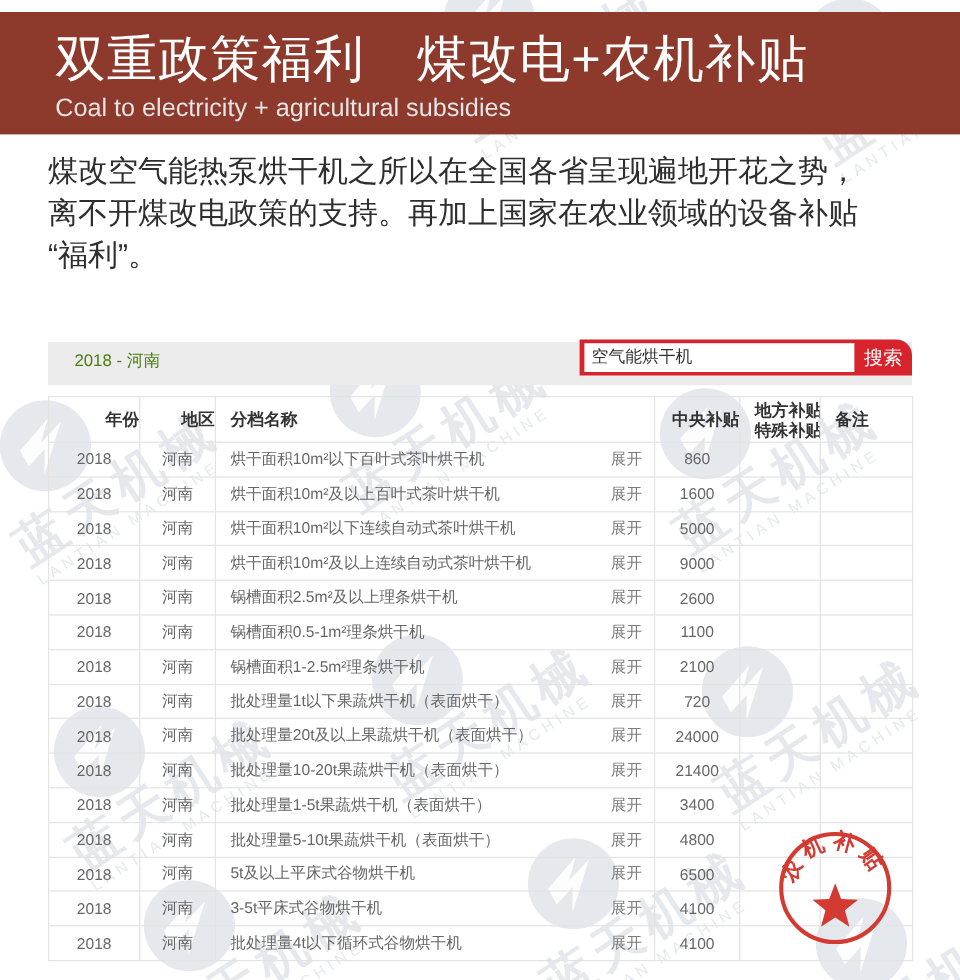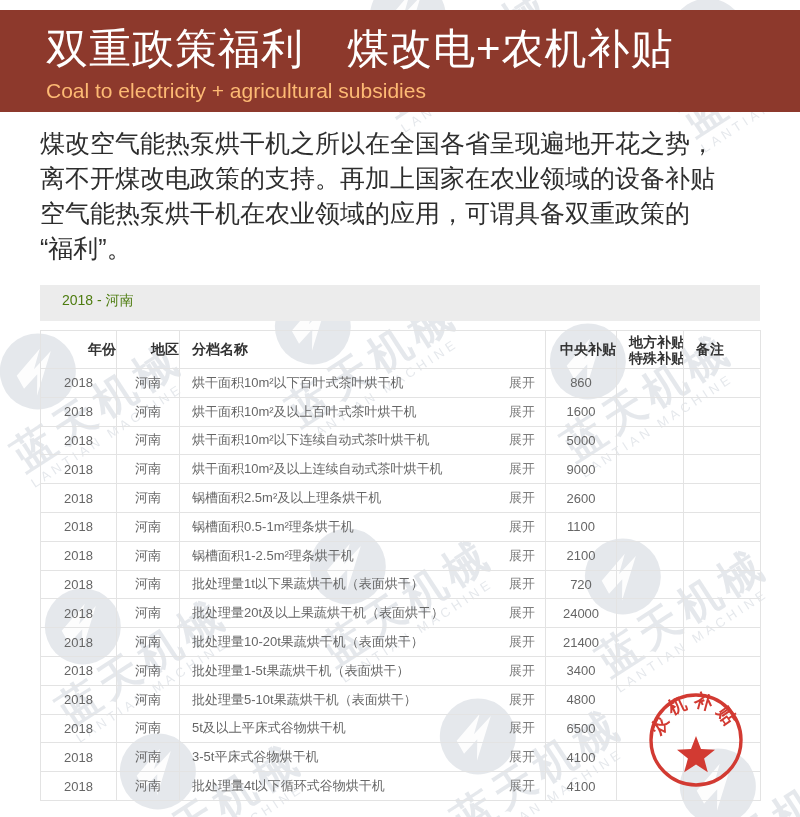--- a/index.html
+++ b/index.html
@@ -16,21 +16,21 @@
   .wm-cn { display:block; font-size:42px; font-weight:bold; letter-spacing:6px;
            color:rgba(168,180,192,0.30); line-height:44px; }
   .wm-en { display:block; font-size:13px; letter-spacing:4px;
            color:rgba(168,180,192,0.30); }
 
   
   .banner { position:absolute; left:0; top:10px; width:800px; height:102px;
             background:#8d392c; z-index:1; padding:16px 0 12px 46px; }
   .banner-title { color:#ffffff; font-size:42px; line-height:46px; font-weight:500;
                   letter-spacing:1px; white-space:nowrap; }
-  .banner-sub { color:#fdba74; font-size:21px; line-height:24px; margin-top:7px;
+  .banner-sub { color:#e5e5e5; font-size:21px; line-height:24px; margin-top:7px;
                 font-weight:400; }
 
   
   .intro { position:absolute; left:40px; top:126px; width:735px; z-index:1;
            font-size:25px; line-height:35px; color:#2e2e2e; }
   .intro div { white-space:nowrap; }
 
   
   .topbar { position:absolute; left:40px; top:285px; width:720px; height:36px;
             background:#ececec; z-index:2; }
@@ -157,26 +157,29 @@
 </div>
 
 <div class="banner">
   <div class="banner-title">双重政策福利　煤改电+农机补贴</div>
   <div class="banner-sub">Coal to electricity + agricultural subsidies</div>
 </div>
 
 <div class="intro">
   <div>煤改空气能热泵烘干机之所以在全国各省呈现遍地开花之势，</div>
   <div>离不开煤改电政策的支持。再加上国家在农业领域的设备补贴</div>
-  <div>空气能热泵烘干机在农业领域的应用，可谓具备双重政策的</div>
   <div>“福利”。</div>
 </div>
 
 <div class="topbar">
   <span class="filter-label">2018 - 河南</span>
+  <div class="searchbox">
+    <input class="search-input" type="text" value="空气能烘干机" style="">
+    <button class="search-btn">搜索</button>
+  </div>
 </div>
 
 <table class="subsidy">
   <colgroup>
     <col style="width:76px">
       <col style="width:63px">
       <col style="width:366px">
     <col style="width:71px">
       <col style="width:67px">
       <col style="width:77px">

